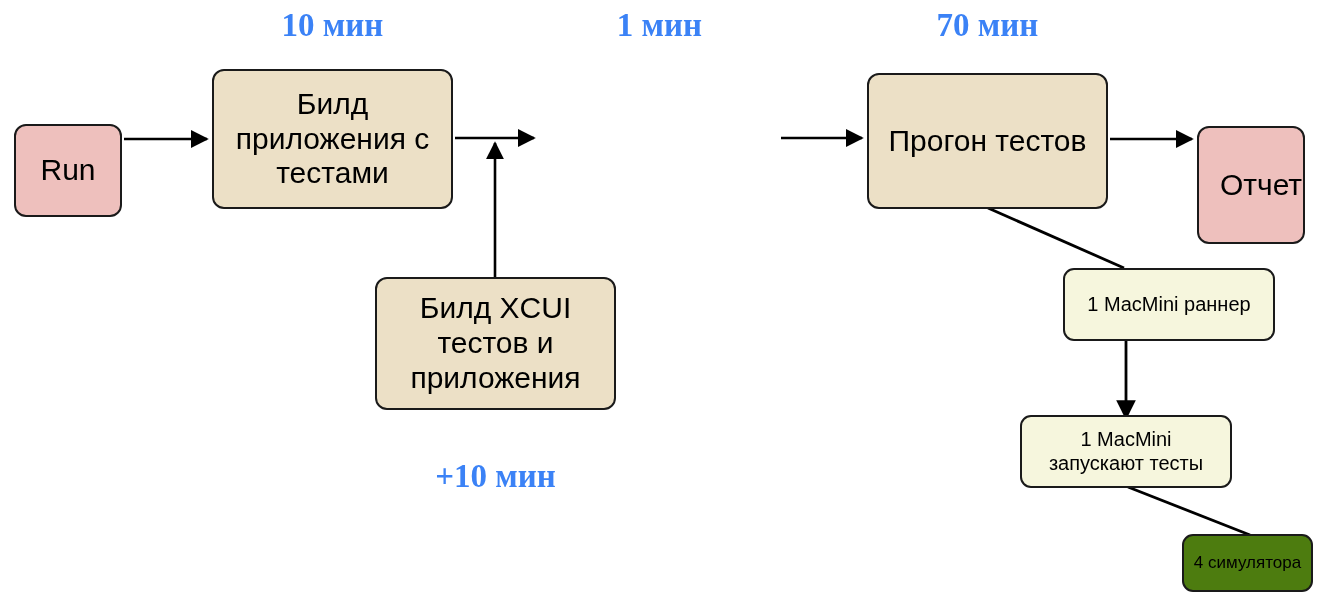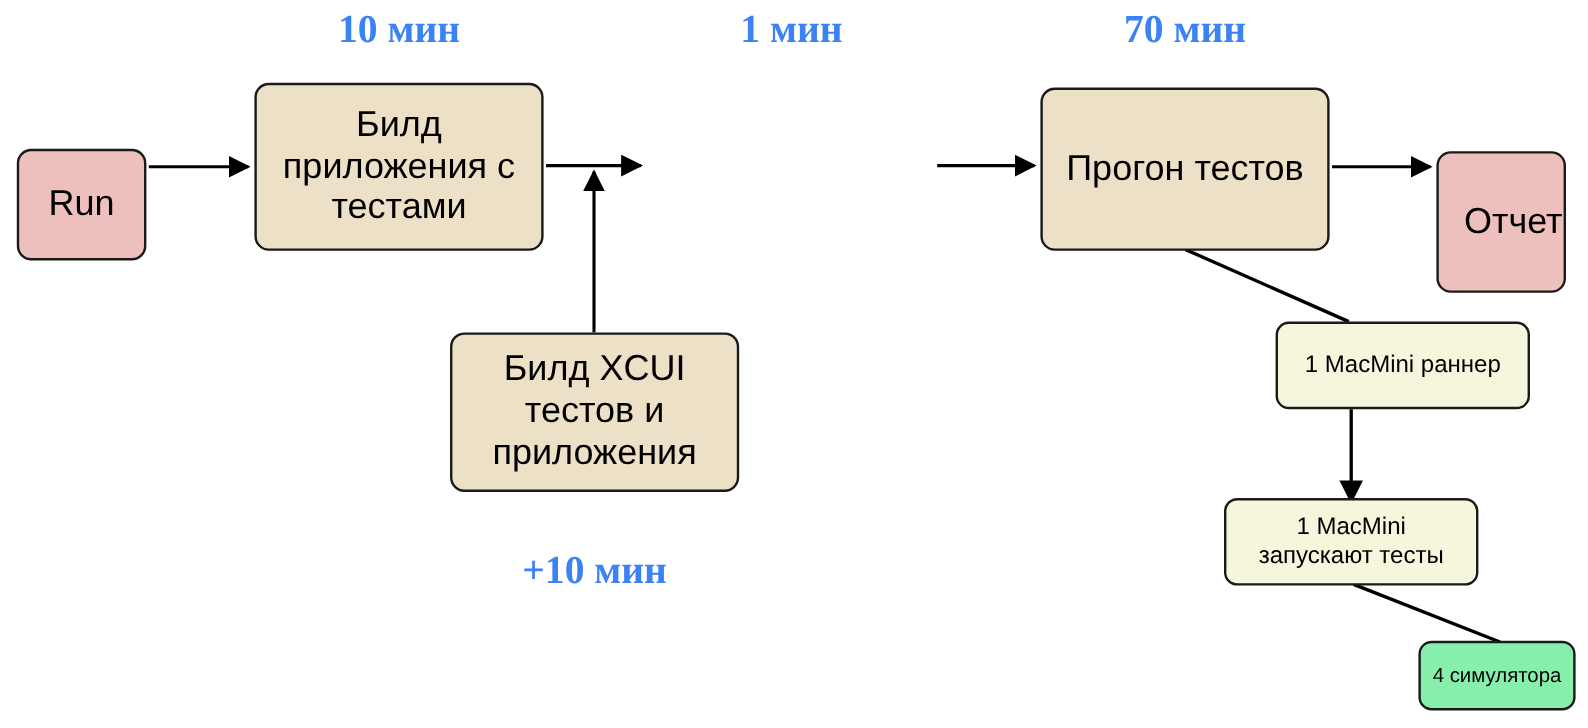--- a/index.html
+++ b/index.html
@@ -48,21 +48,21 @@
     background: #ece0c6;
     font-size: 30px;
   }
   .node-infra {
     background: #f6f6dd;
     font-size: 20px;
     border-width: 2px;
     border-radius: 11px;
   }
   .node-sim {
-    background: #86efac;
+    background: #4d7c0f;
     font-size: 17px;
     border-width: 2px;
     border-radius: 11px;
   }
   .time-label {
     position: absolute;
     font-family: "Liberation Serif", serif;
     font-weight: bold;
     font-size: 33px;
     color: #3b82f6;

